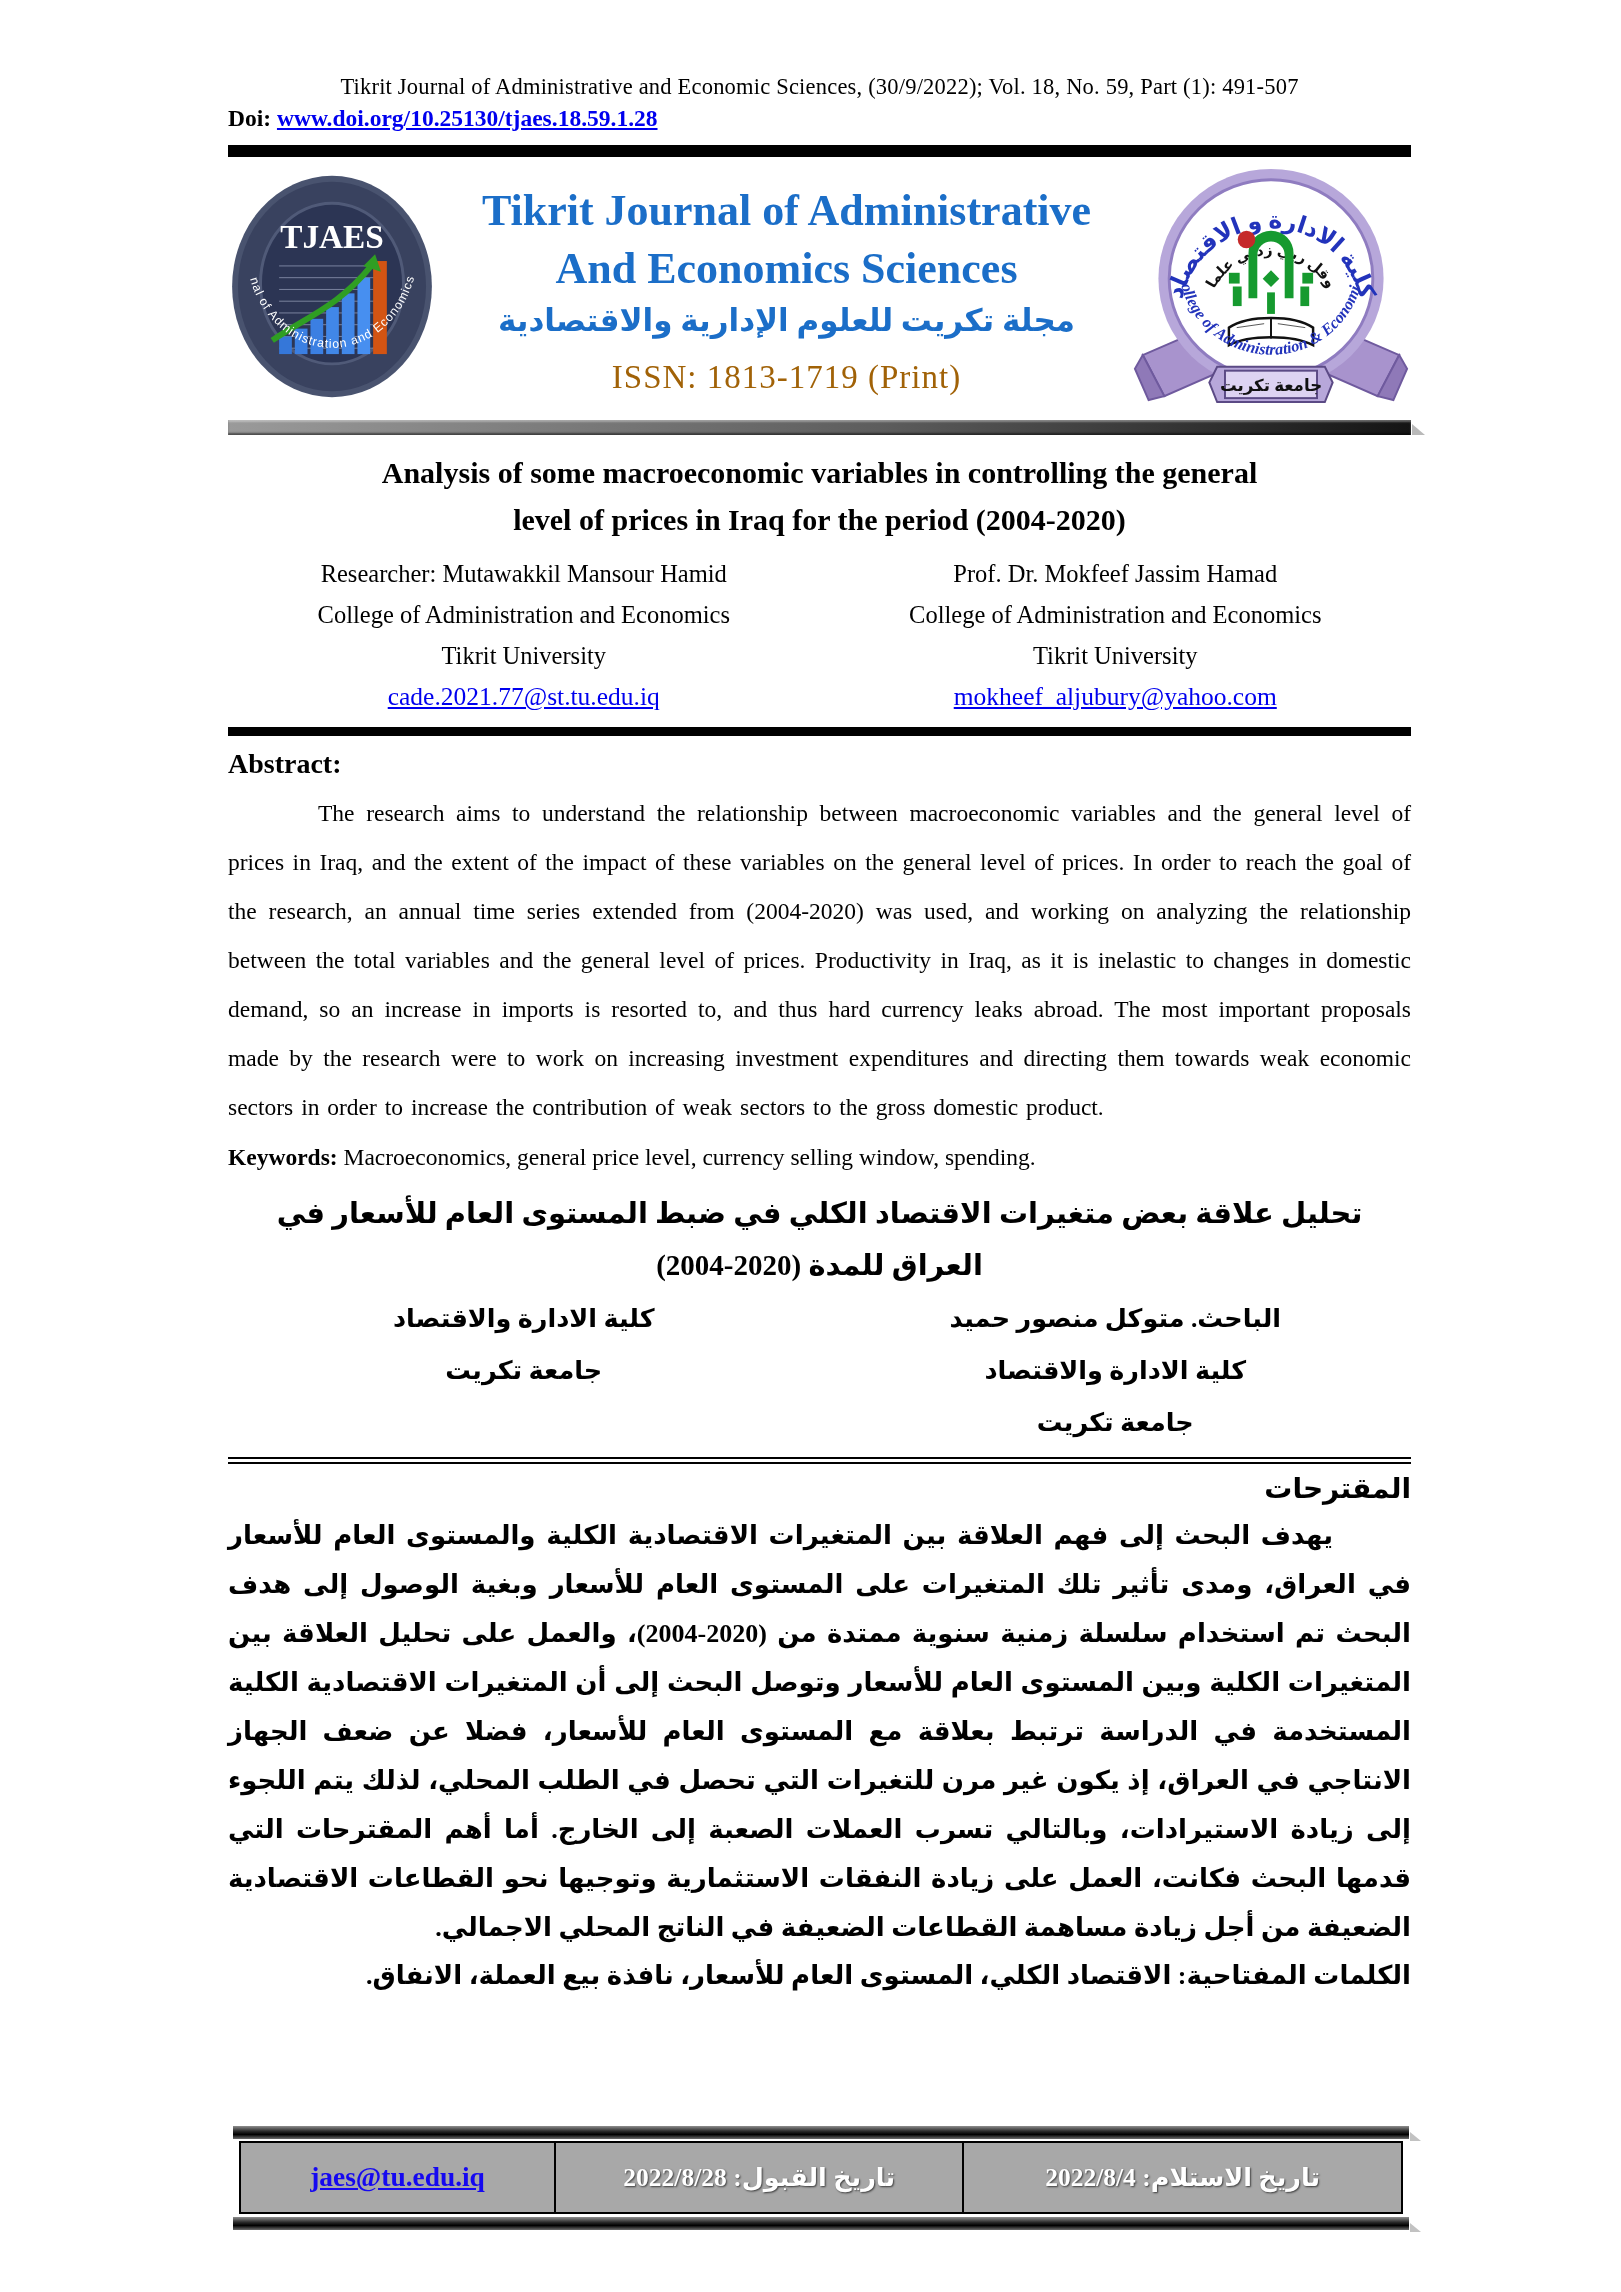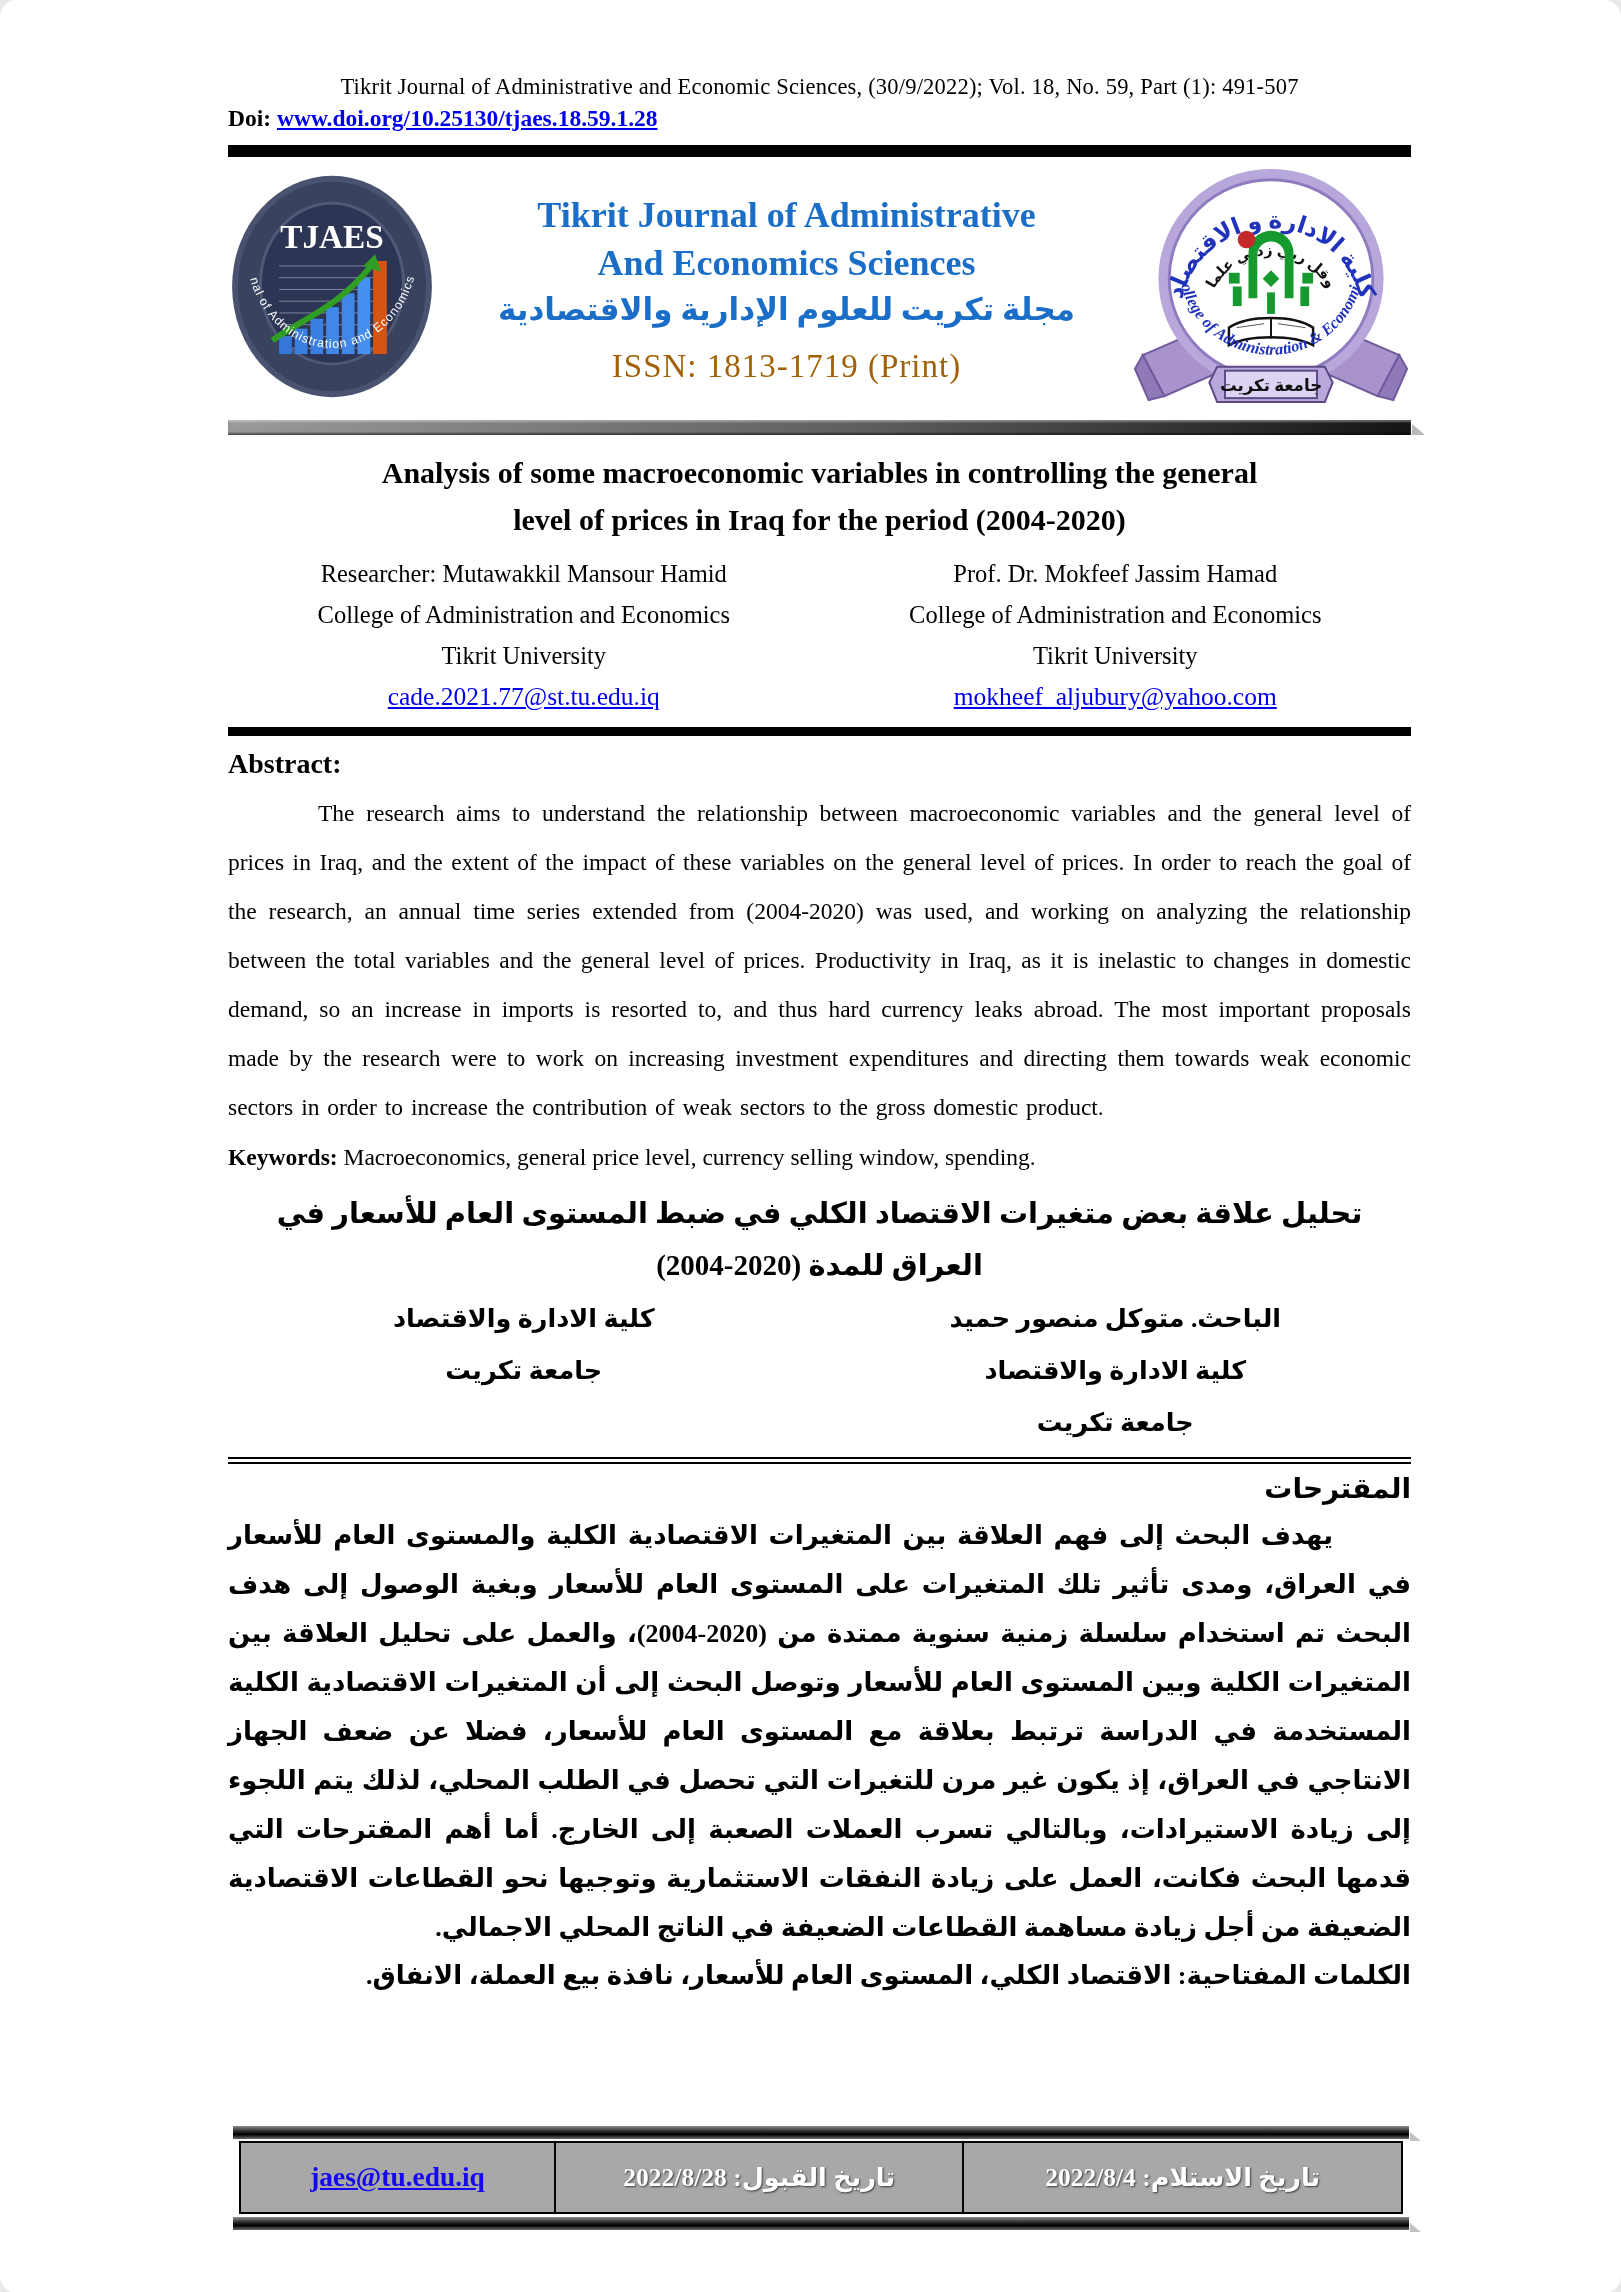--- a/index.html
+++ b/index.html
@@ -4,36 +4,35 @@
 <style>
   html,body{margin:0;padding:0;background:#e8e8e8;}
   .page{
     position:relative;
     width:1621px;height:2293px;
     margin:0 auto;
     background:#ffffff;
     font-family:"Liberation Serif", serif;
     color:#000;
     overflow:hidden;
-    border-radius:17px;
   }
   .content{margin-left:228px;margin-right:210px;}
 
   
   .cite-line{padding-top:74px;text-align:center;font-size:22.5px;letter-spacing:0.2px;}
   .doi-line{margin-top:4.9px;text-align:left;font-size:23.5px;font-weight:bold;}
   .doi-line a{color:#0000ee;text-decoration:underline;}
   .black-bar{margin-top:12.7px;height:12.7px;background:#000;}
 
   
   .masthead{display:flex;align-items:center;margin-top:5.9px;}
   .mast-left{flex:0 0 214px;}
   .mast-center{flex:1;text-align:center;}
   .mast-right{flex:0 0 280px;}
-  .mast-title{font-size:36px;font-weight:bold;color:#1b6ec8;line-height:1.32;}
+  .mast-title{font-size:44px;font-weight:bold;color:#1b6ec8;line-height:1.32;}
   .mast-title-ar{font-size:31px;font-weight:bold;color:#1b6ec8;margin-top:3.9px;
     font-family:"Liberation Serif","DejaVu Sans",serif;}
   .mast-issn{font-size:33px;color:#a16207;margin-top:20px;letter-spacing:1px;}
 
   .gray-bar{position:relative;margin-top:5.9px;height:14.7px;
     background:linear-gradient(to right,#9a9a9a 0%,#5d5d5d 55%,#141414 100%);
     box-shadow:inset 0 2px 2px rgba(255,255,255,.35), inset 0 -2px 2px rgba(0,0,0,.5);}
   .gray-bar::after{content:"";position:absolute;right:-13.7px;bottom:0;
     border-left:13.7px solid #b9b9b9;border-top:11.8px solid transparent;}
 

